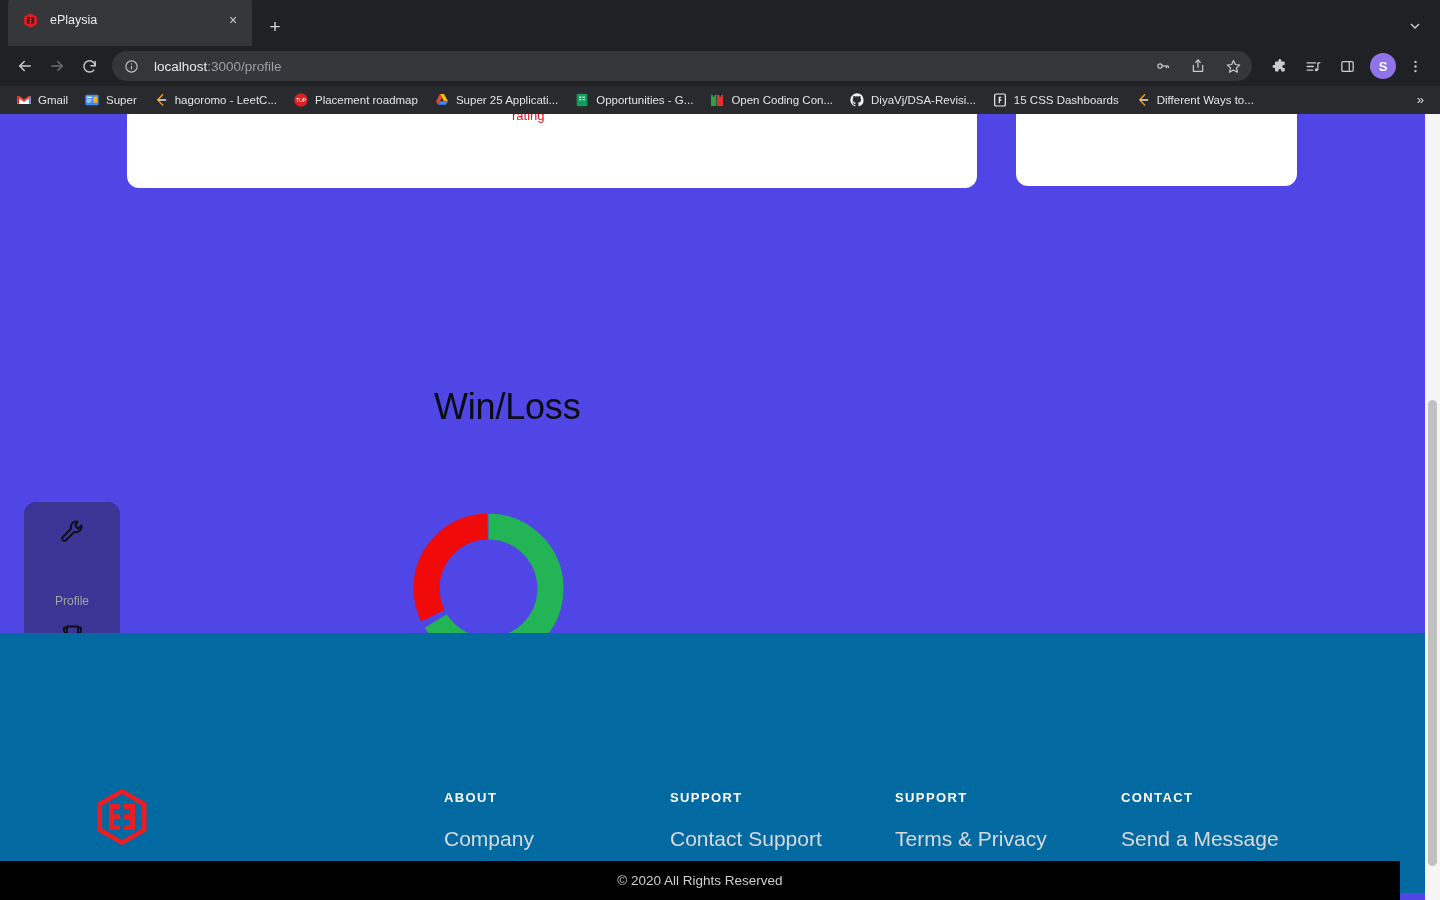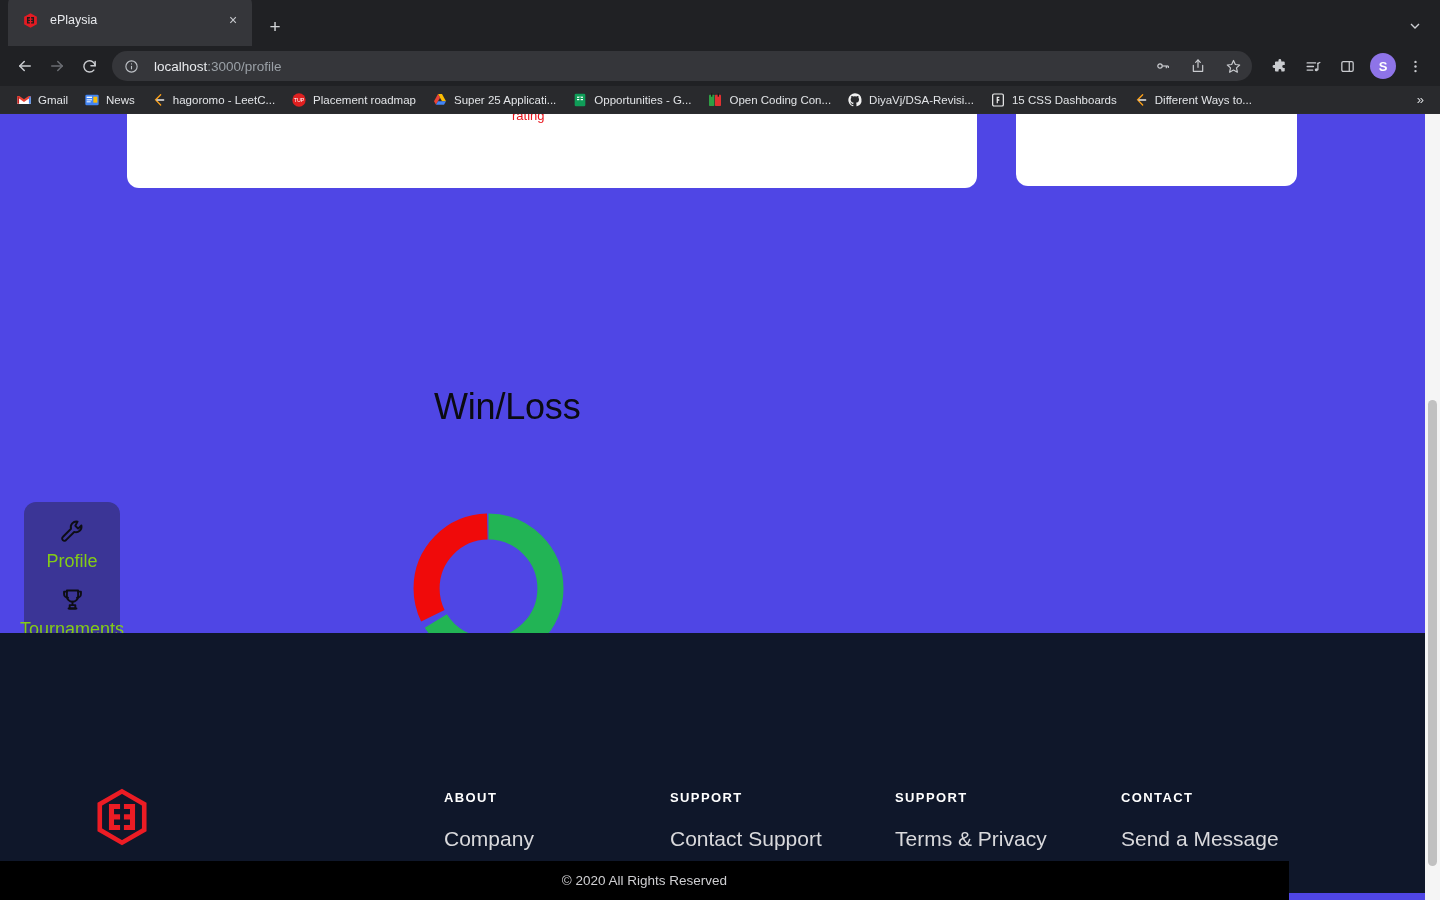--- a/index.html
+++ b/index.html
@@ -132,50 +132,50 @@
     width: 96px; height: 243px;
     background: #3b3596; border-radius: 12px;
     display: flex; flex-direction: column; align-items: center;
     padding-top: 16px;
   }
   .side-item {
     display: flex; flex-direction: column; align-items: center; gap: 6px;
     margin-bottom: 14px; width: 100%;
   }
   .side-ico { color: #0d0d14; display: flex; align-items: center; justify-content: center; }
-  .side-label { font-size: 18px; color: #84cc16; }
+  .side-label { font-size: 12px; color: #a3a3a3; margin-top: 43px; }
   .side-dots {
     width: 56px; border-top: 2px dotted #4d47a8; margin-top: 4px;
   }
 
   
   .footer {
     position: absolute; left: 0; top: 519px; width: 1425px; height: 260px;
-    background: #0f172a;
+    background: #0369a1;
   }
   .footer-inner { position: relative; width: 100%; height: 100%; }
   .f-logo { position: absolute; left: 93px; top: 155px; }
   .f-tag {
     position: absolute; left: 93px; top: 228px;
     color: #e9e9ea; font-size: 14.5px;
   }
   .f-social {
     position: absolute; left: 94px; top: 262px;
     display: flex; gap: 18px; align-items: center; color: #e9e9ea;
   }
   .f-col { position: absolute; top: 157px; }
   .f-col-head {
     color: #ffffff; font-size: 13px; font-weight: 700;
     letter-spacing: 1.4px; margin-bottom: 22px;
   }
   .f-link {
     display: block; color: #d9d9dc; font-size: 21px; margin-bottom: 22px;
   }
   .copyright {
-    position: absolute; left: 0; top: 747px; width: 1289px; height: 39px;
+    position: absolute; left: 0; top: 747px; width: 1400px; height: 39px;
     background: #000; display: flex; align-items: center; justify-content: center;
   }
   .copyright span { color: #cfcfd2; font-size: 13.5px; }
 
   
   .scrollbar {
     position: absolute; right: 0; top: 114px; width: 15px; height: 786px;
     background: #f5f5f5;
   }
   .scroll-thumb {
@@ -307,21 +307,21 @@
     <div class="bm">
       <span class="bm-ico">
         <svg viewBox="0 0 24 24" width="16" height="16">
             <rect x="2" y="4" width="20" height="16" rx="2" fill="#4285f4"></rect>
             <rect x="4" y="7" width="8" height="2" fill="#fff"></rect>
             <rect x="4" y="11" width="8" height="1.5" fill="#fff"></rect>
             <rect x="4" y="14" width="6" height="1.5" fill="#fff"></rect>
             <rect x="14" y="7" width="6" height="9" fill="#fbbc04"></rect>
           </svg>
       </span>
-      <span class="bm-label">News</span>
+      <span class="bm-label">Super</span>
     </div>
     <div class="bm">
       <span class="bm-ico">
         <svg viewBox="0 0 24 24" width="16" height="16" fill="none" stroke="#ffa116" stroke-width="2" stroke-linecap="round">
             <path d="M14.5 4 7 11.8l7.5 7.7"></path>
             <line x1="9" y1="12" x2="19" y2="12" stroke="#e8e8e8"></line>
           </svg>
       </span>
       <span class="bm-label">hagoromo - LeetC...</span>
     </div>

